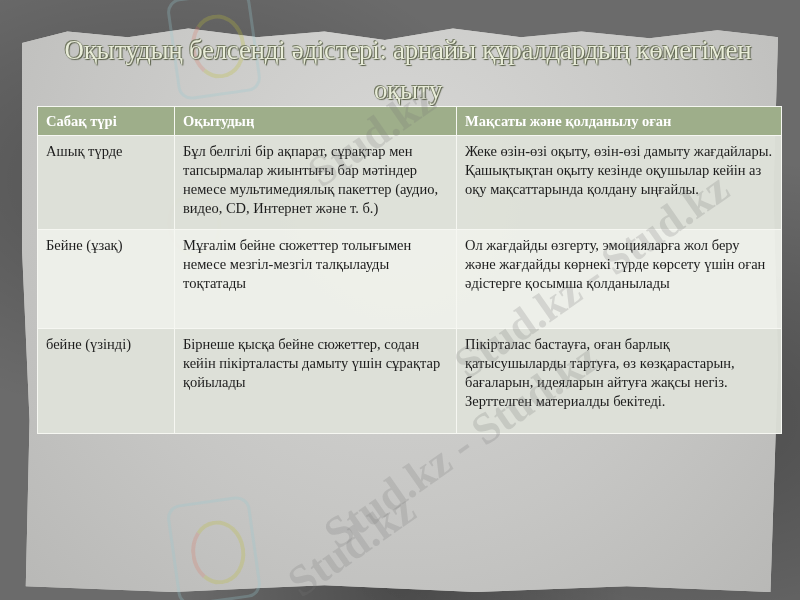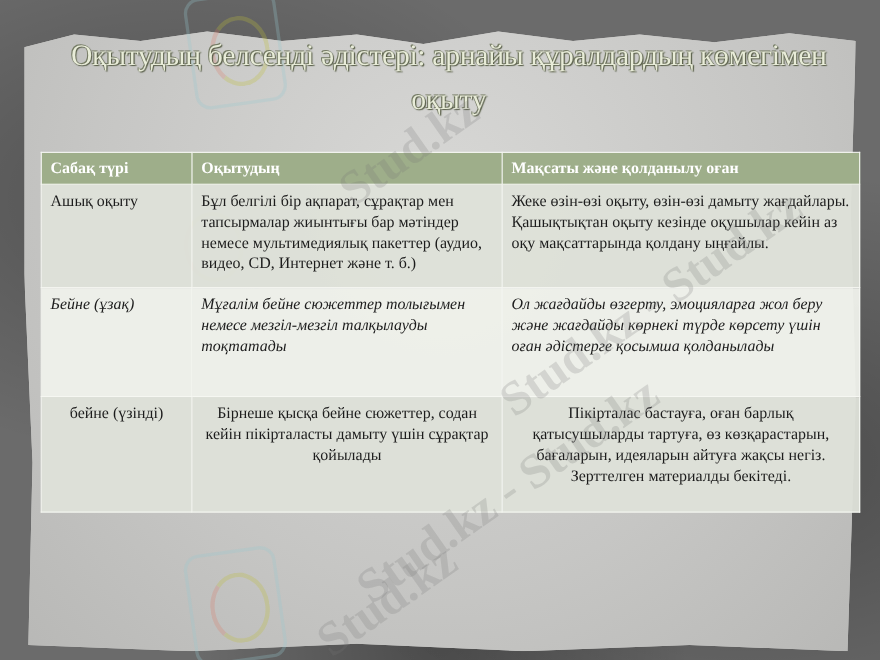--- a/index.html
+++ b/index.html
@@ -37,40 +37,40 @@
       transform: rotate(-8deg);
     }
     .logo-wm::after {
       content: ""; position: absolute; left: 16px; top: 18px; width: 46px; height: 56px;
       border-radius: 50%; border: 4px solid rgba(190,190,60,0.28);
       border-left-color: rgba(220,120,100,0.25);
     }
     table.grid {
       position: absolute; left: 37px; top: 106px; width: 745px;
       border-collapse: collapse; table-layout: fixed;
-      font-size: 14.5px; color: #1c1c1c; margin-top: 32px;
+      font-size: 14.5px; color: #1c1c1c;
     }
     table.grid th, table.grid td {
       border: 1.5px solid #f6f7f2; vertical-align: top; text-align: left;
       padding: 6px 8px 4px 8px; line-height: 19px;
     }
     table.grid th {
       background: #9eae8a; color: #ffffff; font-weight: bold; height: 17px;
       padding-top: 5px;
     }
     table.grid tr.odd td { background: rgba(222,225,216,0.96); }
     table.grid tr.even td { background: rgba(238,240,234,0.96); }
     .col1 { width: 137px; }
     .col2 { width: 282px; }
     .col3 { width: auto; }
     tr.r1 td { height: 70px; }
     tr.r2 td { height: 53px; }
     tr.r3 td { height: 83px; }
-    tr.r4 td { height: 88px; font-style: italic; }
-    tr.r5 td { height: 94px; text-align: center; }
+    tr.r4 td { height: 88px; }
+    tr.r5 td { height: 94px; }
   </style>
 </head>
 <body>
 
 <div class="paper"></div>
 
 <div class="logo-wm" style="left:172px; top:-6px;"></div>
 <div class="logo-wm" style="left:148px; top:172px;"></div>
 <div class="logo-wm" style="left:172px; top:500px;"></div>
 
@@ -84,21 +84,21 @@
   </colgroup>
   <thead>
     <tr>
       <th>Сабақ түрі</th>
       <th>Оқытудың</th>
       <th>Мақсаты және қолданылу оған</th>
     </tr>
   </thead>
   <tbody>
     <tr class="odd r3">
-      <td>Ашық оқыту</td>
+      <td>Ашық түрде</td>
       <td>Бұл белгілі бір ақпарат, сұрақтар мен тапсырмалар жиынтығы бар мәтіндер немесе мультимедиялық пакеттер (аудио, видео, CD, Интернет және т. б.)</td>
       <td>Жеке өзін-өзі оқыту, өзін-өзі дамыту жағдайлары. Қашықтықтан оқыту кезінде оқушылар кейін аз оқу мақсаттарында қолдану ыңғайлы.</td>
     </tr>
     <tr class="even r4">
       <td>Бейне (ұзақ)</td>
       <td>Мұғалім бейне сюжеттер толығымен немесе мезгіл-мезгіл талқылауды тоқтатады</td>
       <td>Ол жағдайды өзгерту, эмоцияларға жол беру және жағдайды көрнекі түрде көрсету үшін оған әдістерге қосымша қолданылады</td>
     </tr>
     <tr class="odd r5">
       <td>бейне (үзінді)</td>

